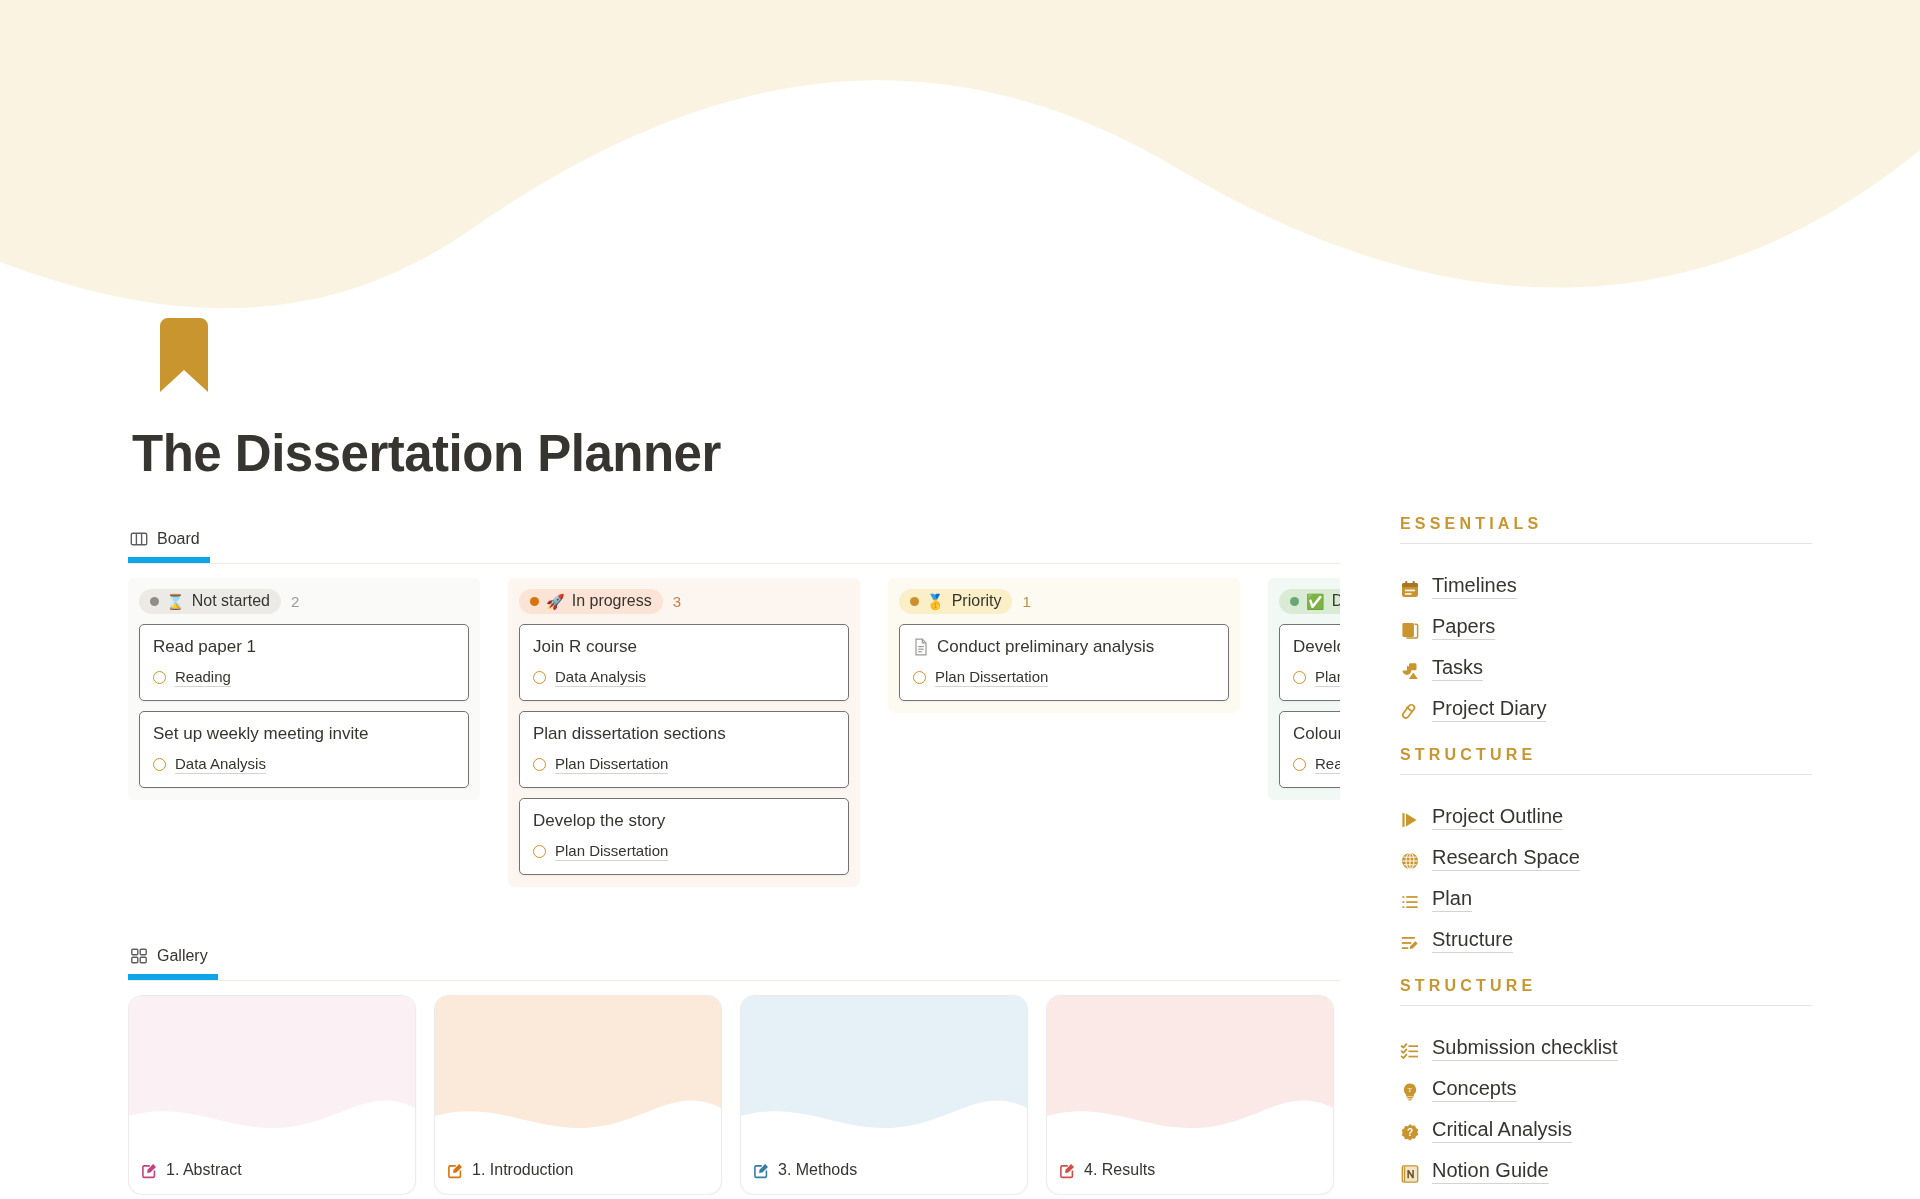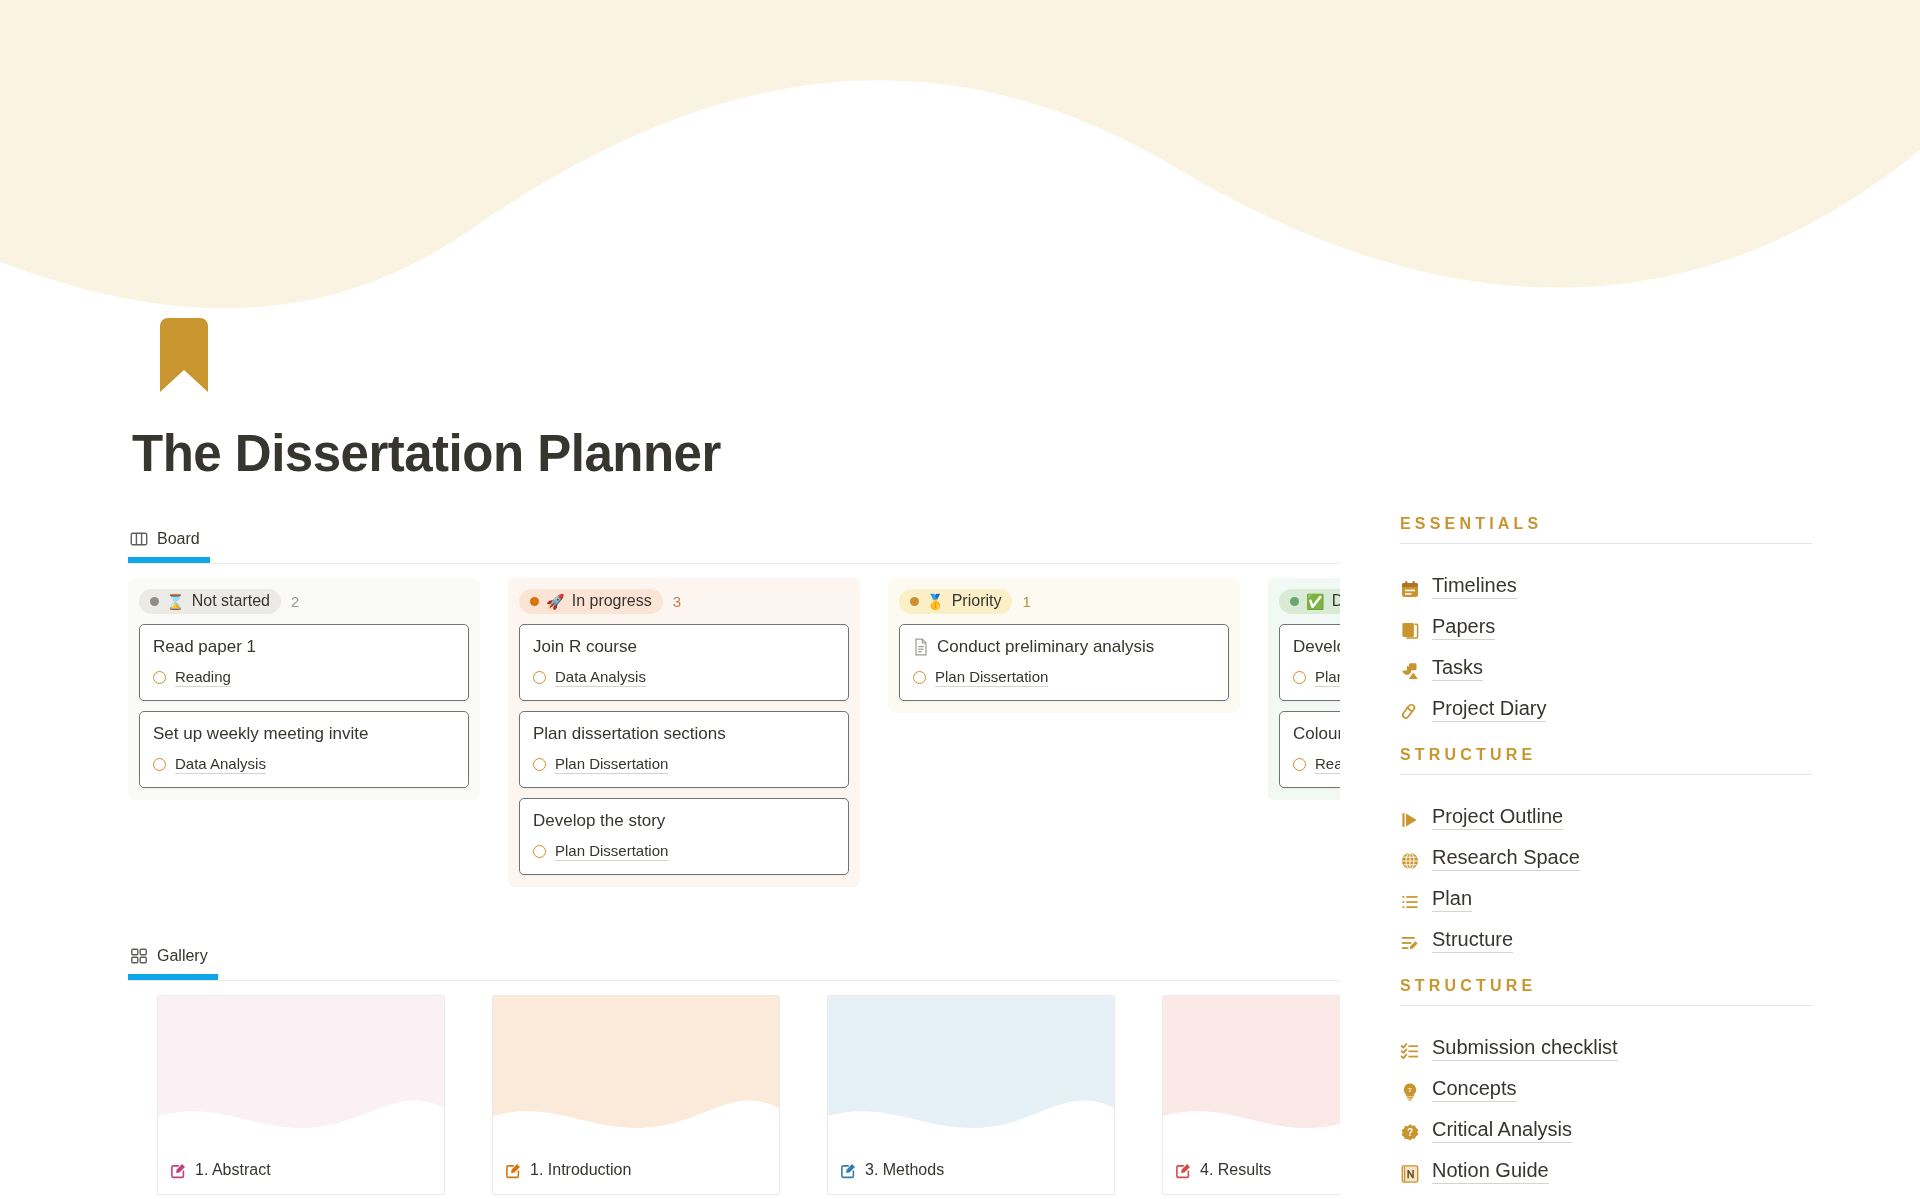--- a/index.html
+++ b/index.html
@@ -89,22 +89,22 @@
   .rel .rel-txt {
     font-size: 15px; color: #37352f;
     border-bottom: 1px solid #d6d4d0; padding-bottom: 1px;
   }
 
   
   .gallery-wrap { margin-top: 50px; }
   .gallery { display: flex; gap: 18px; margin-top: 14px; width: 1212px; overflow: hidden; }
   .gcard {
     width: 288px; flex: 0 0 288px; height: 200px;
-    border: 1px solid #ecebe9; border-radius: 2px; overflow: hidden;
-    background: #fff; box-shadow: 0 1px 2px rgba(15,15,15,0.04); margin-left: 29px;
+    border: 1px solid #ecebe9; border-radius: 14px; overflow: hidden;
+    background: #fff; box-shadow: 0 1px 2px rgba(15,15,15,0.04);
   }
   .gcover { position: relative; height: 152px; overflow: hidden; }
   .gcover svg { display: block; width: 100%; height: 100%; }
   .gcard-label {
     display: flex; align-items: center; gap: 8px;
     padding: 13px 12px 0; font-size: 16px; color: #37352f;
     white-space: nowrap; overflow: hidden;
   }
   .gcard-label .memo { flex: 0 0 auto; width: 17px; height: 17px; }
 

